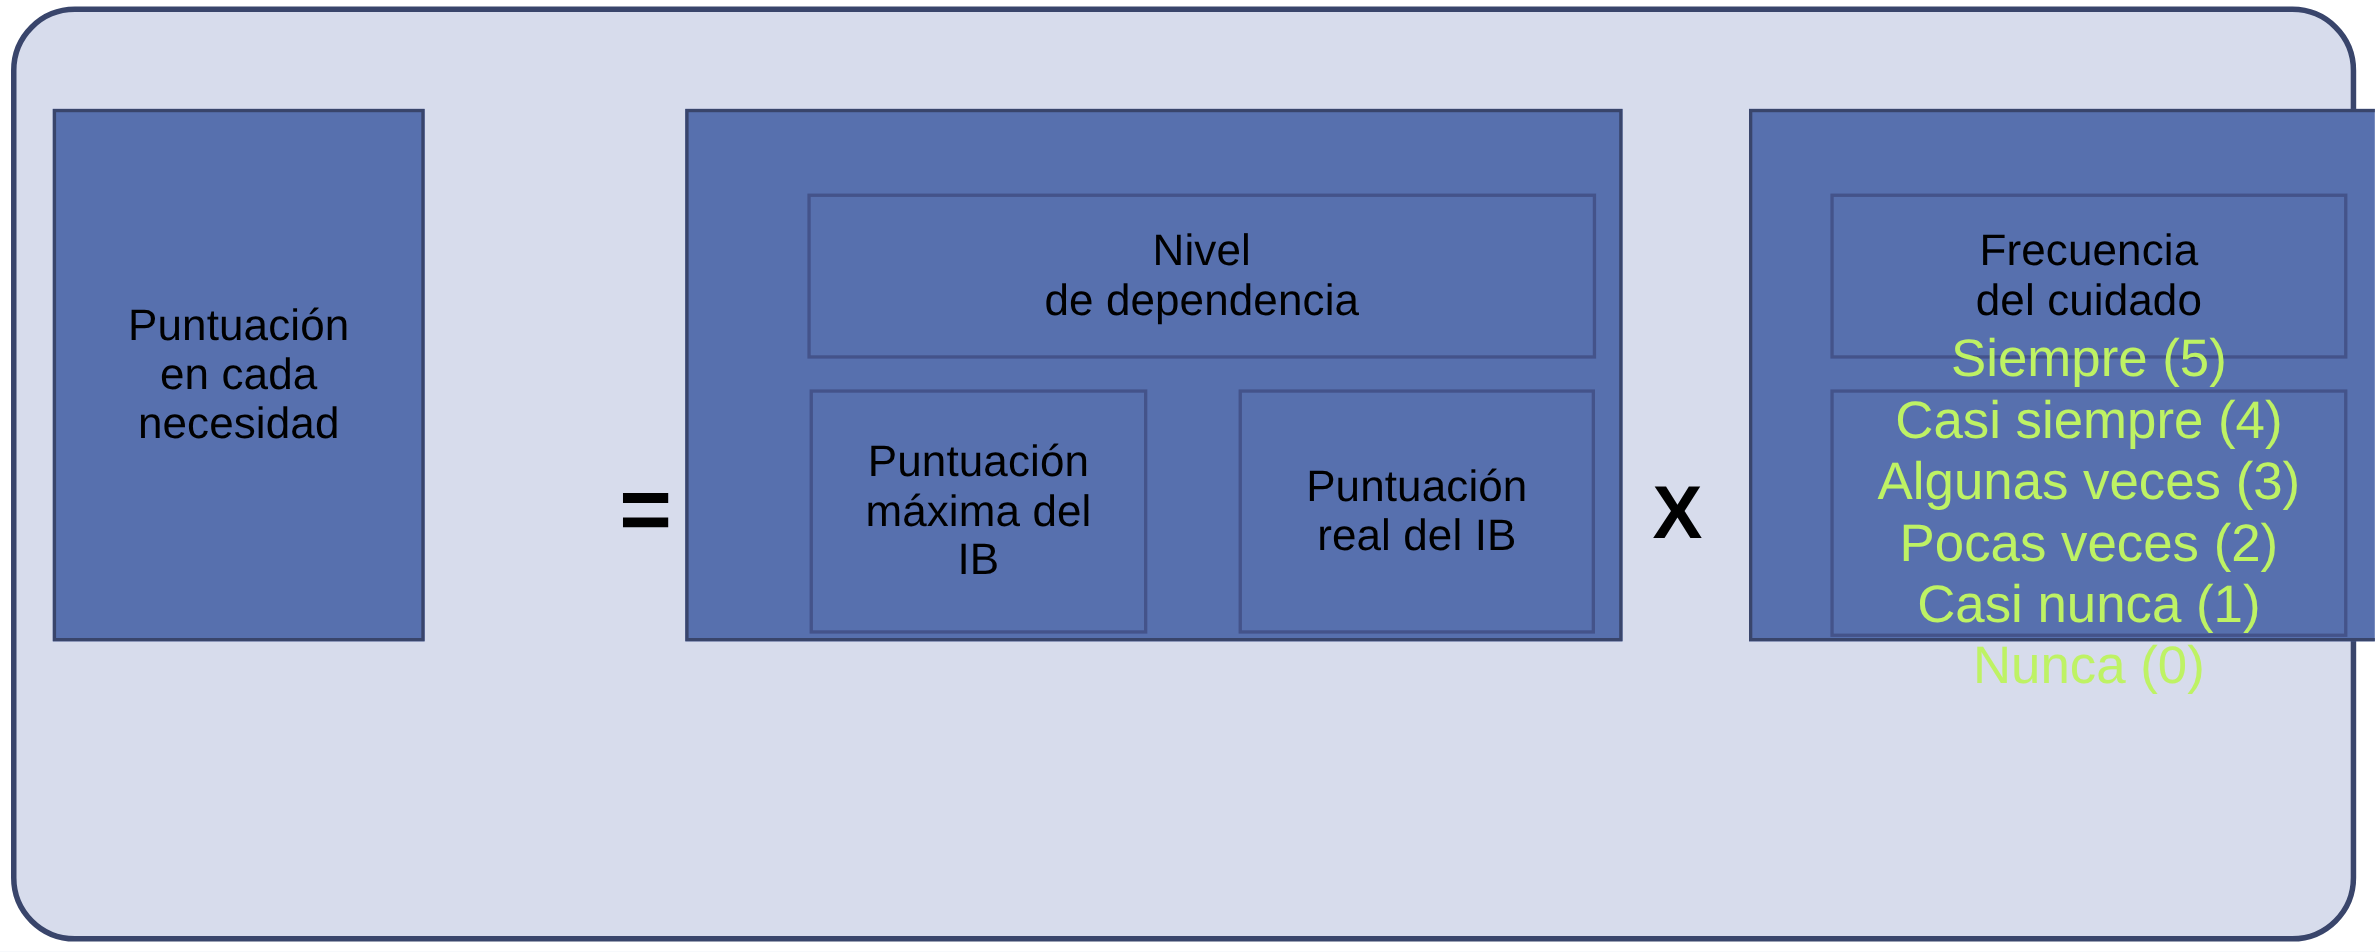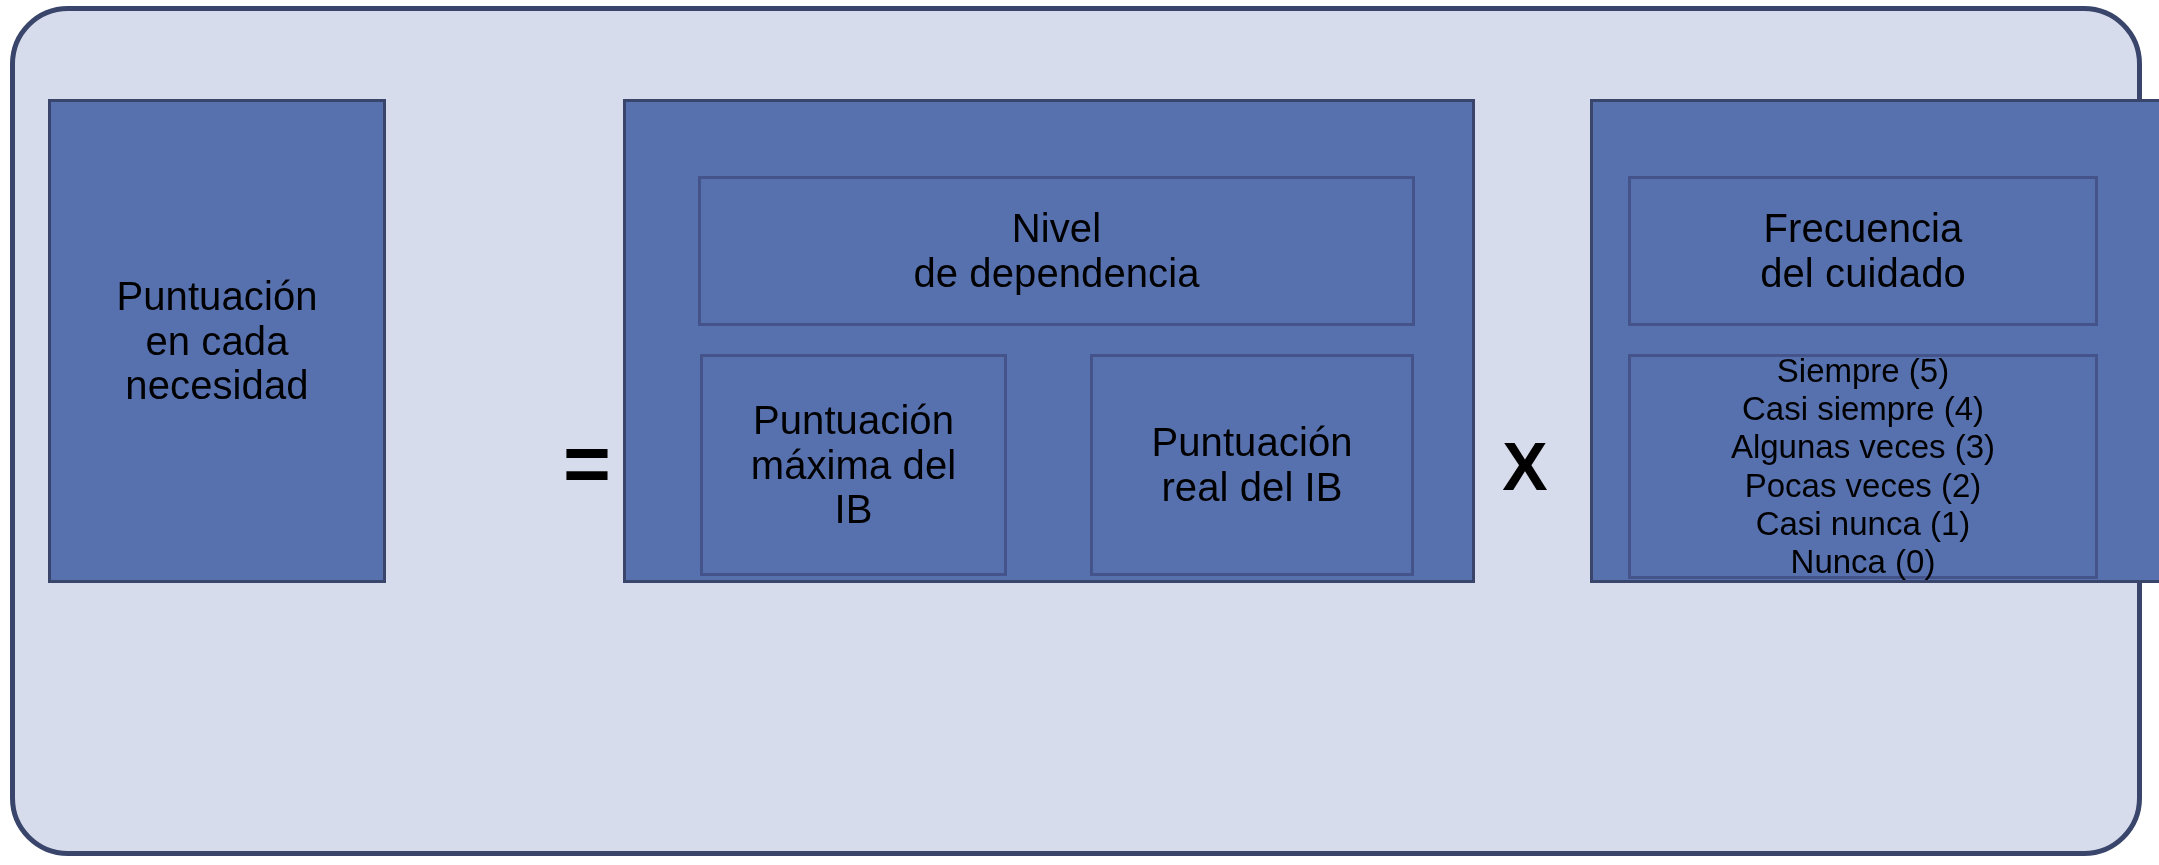--- a/index.html
+++ b/index.html
@@ -44,35 +44,36 @@
   
   .inner-box {
     position: absolute;
     background: #5770ae;
     border: 3px solid #44538a;
     box-sizing: border-box;
     display: flex;
     align-items: center;
     justify-content: center;
     text-align: center;
+    margin-left: 36px;
   }
 
   
   .txt {
     color: #000000;
     font-size: 40px;
     line-height: 1.12;
     text-align: center;
     white-space: pre-line;
     letter-spacing: 0.1px;
   }
 
   .txt-list {
-    color: #000000;
-    font-size: 33px;
+    color: #bef264;
+    font-size: 48px;
     line-height: 1.16;
     text-align: center;
     white-space: pre-line;
   }
 
   
   .operator {
     position: absolute;
     color: #000000;
     font-weight: bold;

